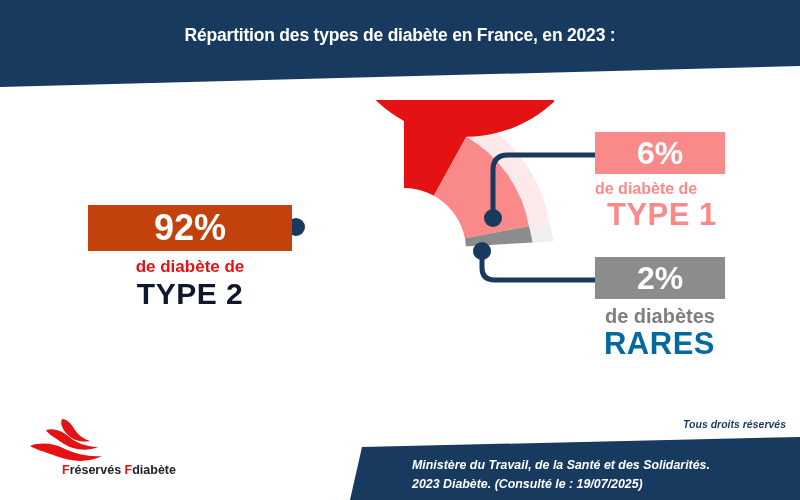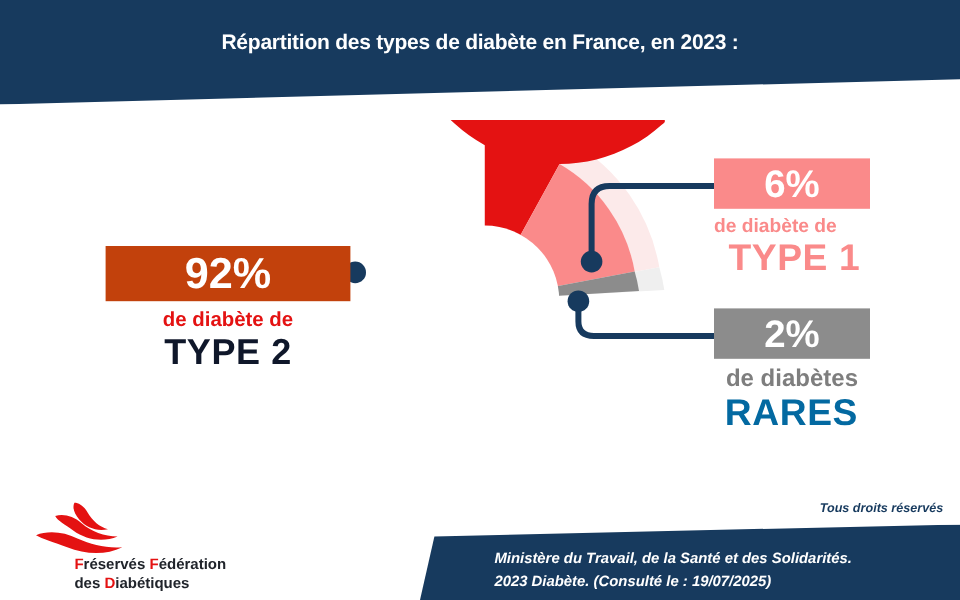--- a/index.html
+++ b/index.html
@@ -163,18 +163,17 @@
     <div>2023 Diabète. (Consulté le : 19/07/2025)</div>
   </div>
 
   <div class="logo">
     <svg class="logo-mark" viewBox="0 0 120 46">
       <path fill="#E41212" d="M36,1 C40,1 44,4 47,9 C51,16 57,21 64,23 C55,25 46,22 40,15 C36,10 34,5 36,1 Z"></path>
       <path fill="#E41212" d="M20,12 C27,10 35,12 42,18 C50,25 61,29 72,29 C60,34 46,32 35,24 C28,19 22,16 20,12 Z"></path>
       <path fill="#E41212" d="M4,28 C14,24 27,25 39,31 C50,36 63,39 76,38 C62,45 45,44 30,38 C19,34 9,31 4,28 Z"></path>
     </svg>
     <div class="logo-text">
-      <div><span class="cap">F</span><span>réservés </span><span class="cap">F</span><span>édération</span></div>
-      <div><span>des </span><span class="cap">D</span><span>iabétiques</span></div>
+      <div><span class="cap">F</span><span>réservés </span><span class="cap">F</span><span>diabète</span></div>
     </div>
   </div>
 
 </div>
 
 </body></html>

